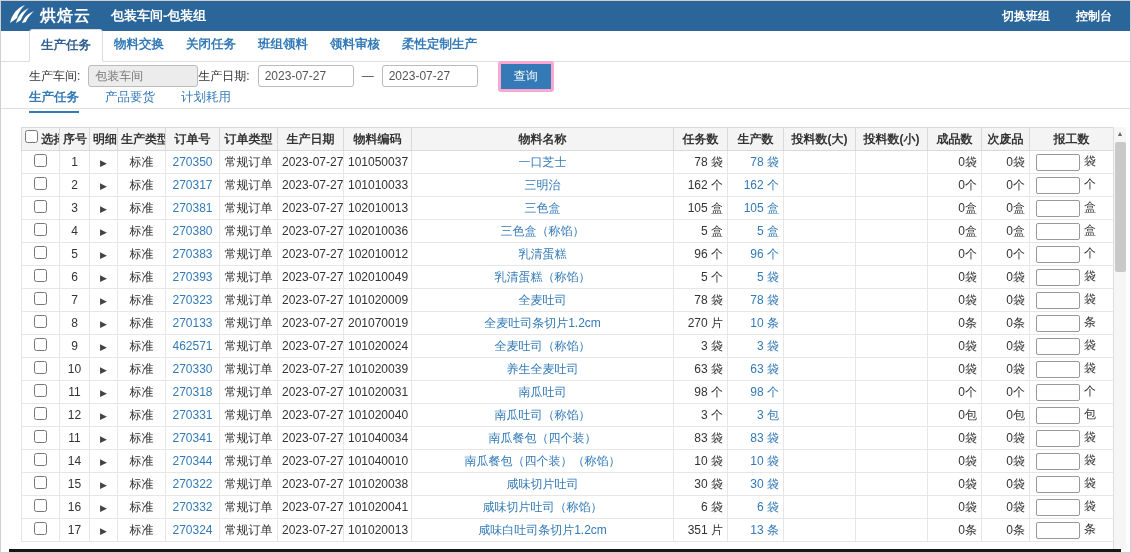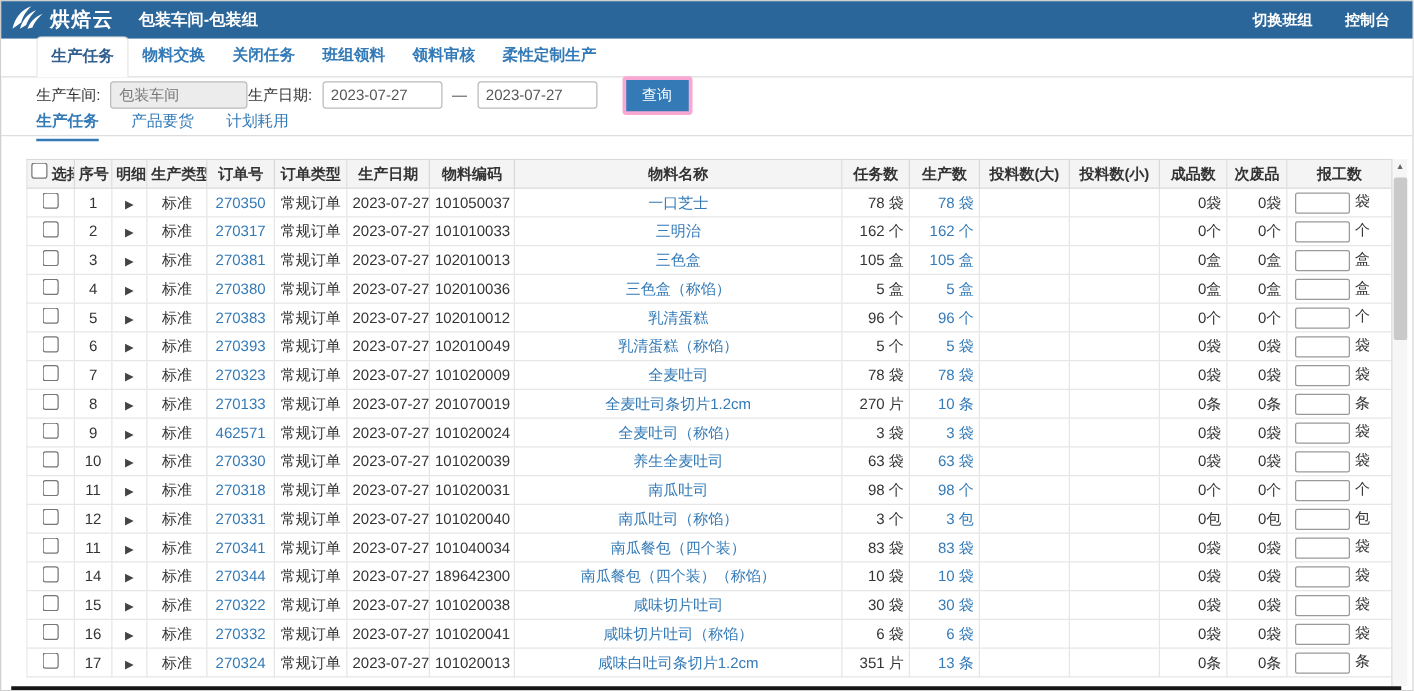--- a/index.html
+++ b/index.html
@@ -397,21 +397,21 @@
     <td class="c-report"><input class="report-input" style=""><span class="unit">袋</span></td>
   </tr>
           <tr>
     <td><input type="checkbox" style=""></td>
     <td>14</td>
     <td><span class="tri">▶</span></td>
     <td>标准</td>
     <td><a class="lnk">270344</a></td>
     <td>常规订单</td>
     <td>2023-07-27</td>
-    <td>189642300</td>
+    <td>101040010</td>
     <td><a class="lnk">南瓜餐包（四个装）（称馅）</a></td>
     <td class="c-num">10 袋</td>
     <td class="c-num"><span class="lnk">10 袋</span></td>
     <td></td>
     <td></td>
     <td class="c-num">0袋</td>
     <td class="c-num">0袋</td>
     <td class="c-report"><input class="report-input" style=""><span class="unit">袋</span></td>
   </tr>
           <tr>

